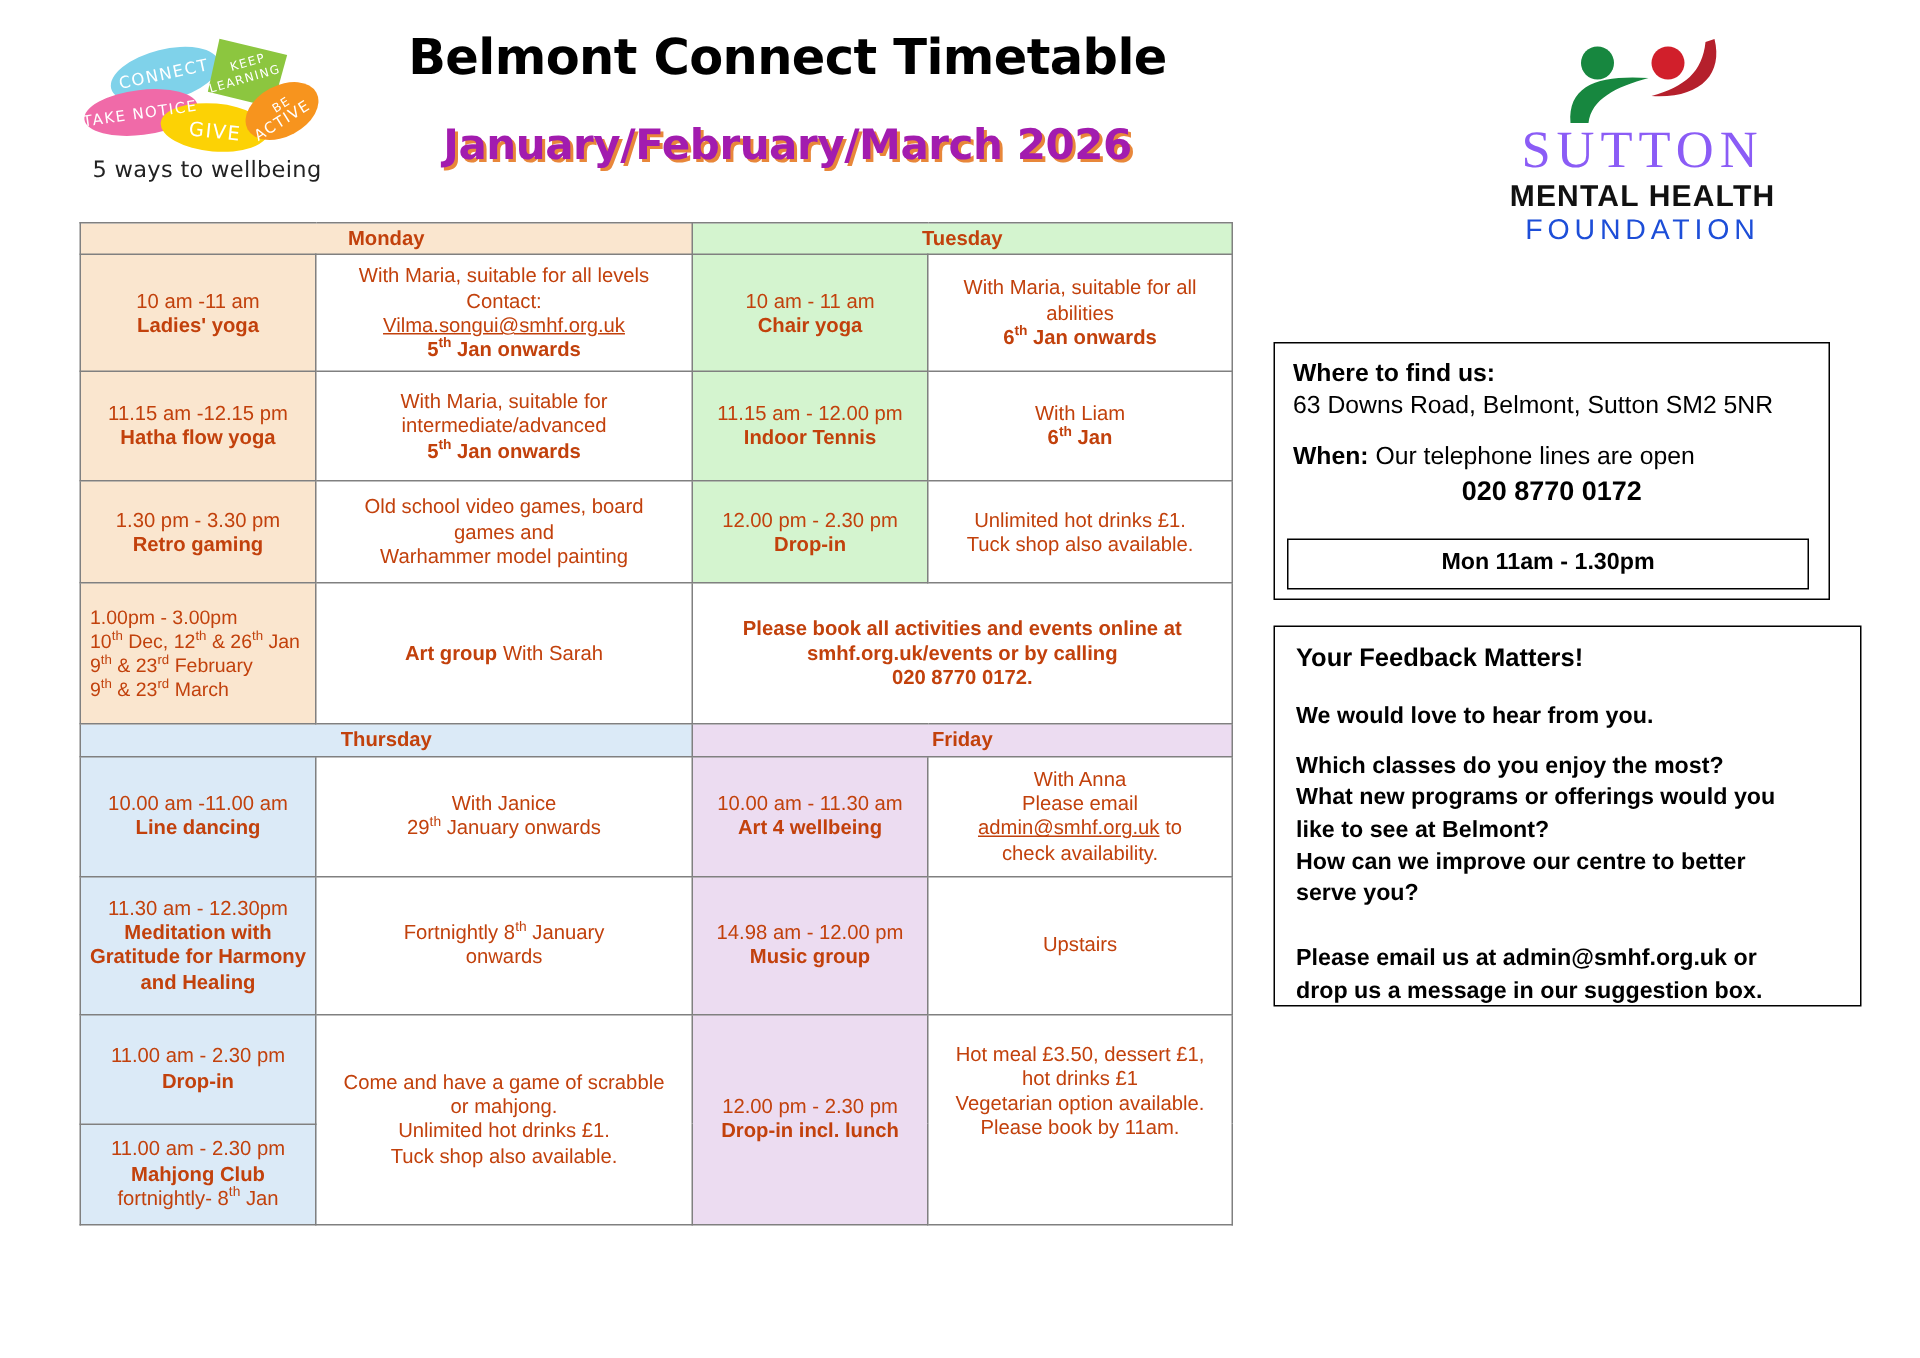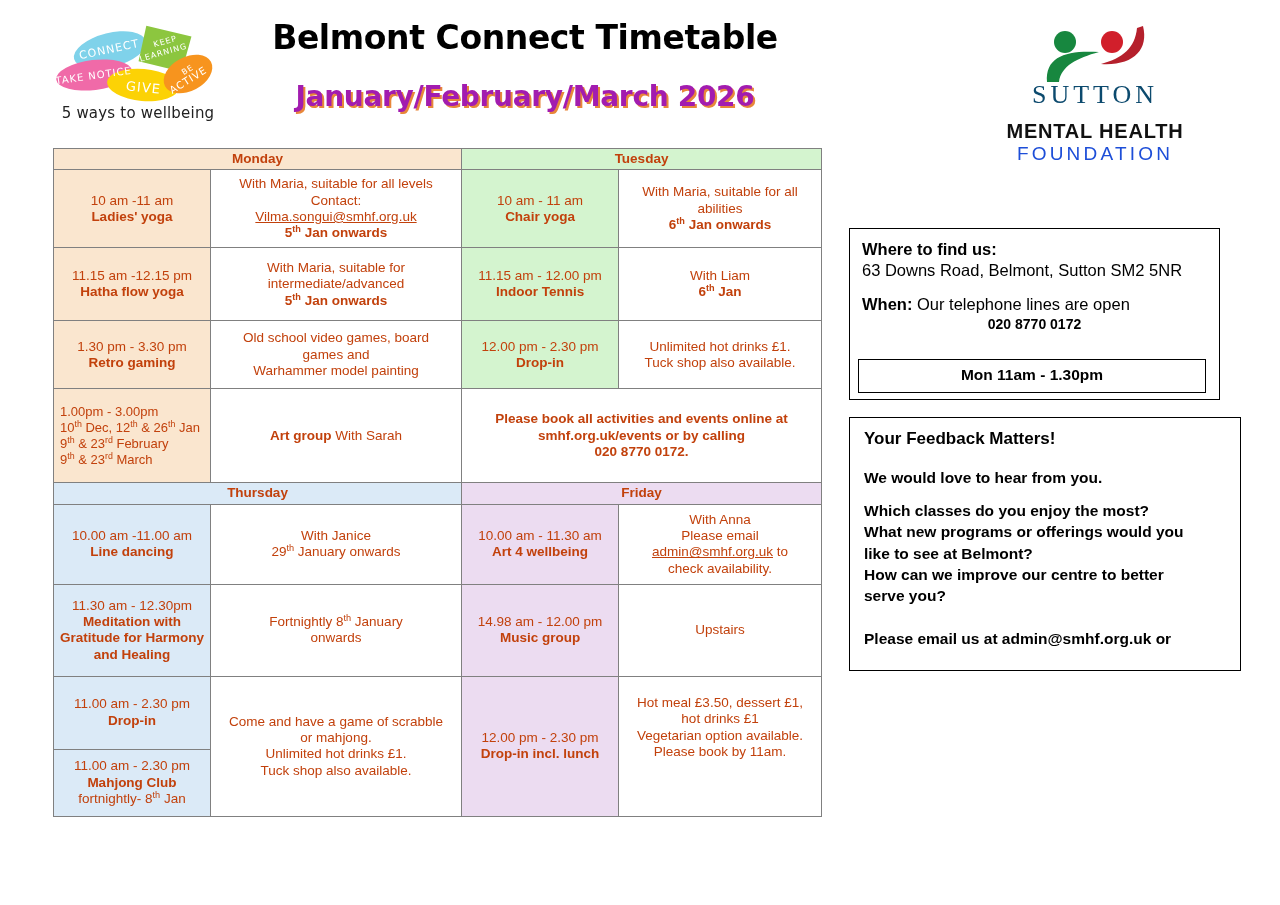--- a/index.html
+++ b/index.html
@@ -37,21 +37,21 @@
     position: absolute; left: 240px; top: 80px; width: 570px;
     text-align: center; font-size: 28px; font-weight: bold;
     color: #a21caf; font-family: "DejaVu Sans", sans-serif;
     text-shadow: 2px 2px 0 #e8873a; letter-spacing: -.3px;
   }
 
   #smhf-logo { position: absolute; left: 1005px; top: 22px; width: 180px; height: 152px; }
   #smhf-logo .figs { position: absolute; left: 10px; top: 0; width: 160px; height: 62px; }
   #smhf-logo .word-sutton {
     position: absolute; left: 0; top: 58px; width: 180px; text-align: center;
-    font-size: 26px; color: #0c4a6e; letter-spacing: 4px;
+    font-size: 35px; color: #8b5cf6; letter-spacing: 4px;
     font-family: "Liberation Serif", serif;
   }
   #smhf-logo .word-mh {
     position: absolute; left: 0; top: 98px; width: 180px; text-align: center;
     font-size: 20px; font-weight: bold; color: #111; letter-spacing: .8px;
     font-family: "Liberation Sans", sans-serif;
   }
   #smhf-logo .word-found {
     position: absolute; left: 0; top: 121px; width: 180px; text-align: center;
     font-size: 19px; color: #1d4ed8; letter-spacing: 3.2px;
@@ -99,21 +99,21 @@
   .artgroup b { font-weight: bold; }
 
   
   #find-box {
     position: absolute; left: 849px; top: 228px; width: 371px; height: 172px;
     border: 1.5px solid #000; background: #fff;
     padding: 10px 12px 0 12px;
   }
   #find-box .line { font-size: 16.5px; color: #000; line-height: 1.28; white-space: nowrap; }
   #find-box .lbl { font-weight: bold; }
-  #find-box .phone { font-weight: bold; text-align: center; font-size: 14px; margin-top: 1px; }
+  #find-box .phone { font-weight: bold; text-align: center; font-size: 18px; margin-top: 1px; }
   #find-box .gap { height: 13px; }
   #hours-box {
     position: absolute; left: 8px; bottom: 6px; width: 348px;
     border: 1.5px solid #000; background: #fff;
     padding: 5px 4px 6px 4px; text-align: center;
   }
   #hours-box .h { font-size: 15.5px; font-weight: bold; line-height: 1.35; white-space: nowrap; }
 
   #feedback-box {
     position: absolute; left: 849px; top: 417px; width: 392px; height: 254px;
@@ -382,15 +382,16 @@
     <div class="sp"></div>
     <div class="fb-line">Which classes do you enjoy the most?</div>
     <div class="fb-line">What new programs or offerings would you</div>
     <div class="fb-line">like to see at Belmont?</div>
     <div class="fb-line">How can we improve our centre to better</div>
     <div class="fb-line">serve you?</div>
     <div class="sp2"></div>
     <div class="fb-line">
       <span>Please email us at </span><span class="mail">admin@smhf.org.uk</span><span> or</span>
     </div>
+    <div class="fb-line">drop us a message in our suggestion box.</div>
   </div>
 
 </div>
 
 </body></html>

